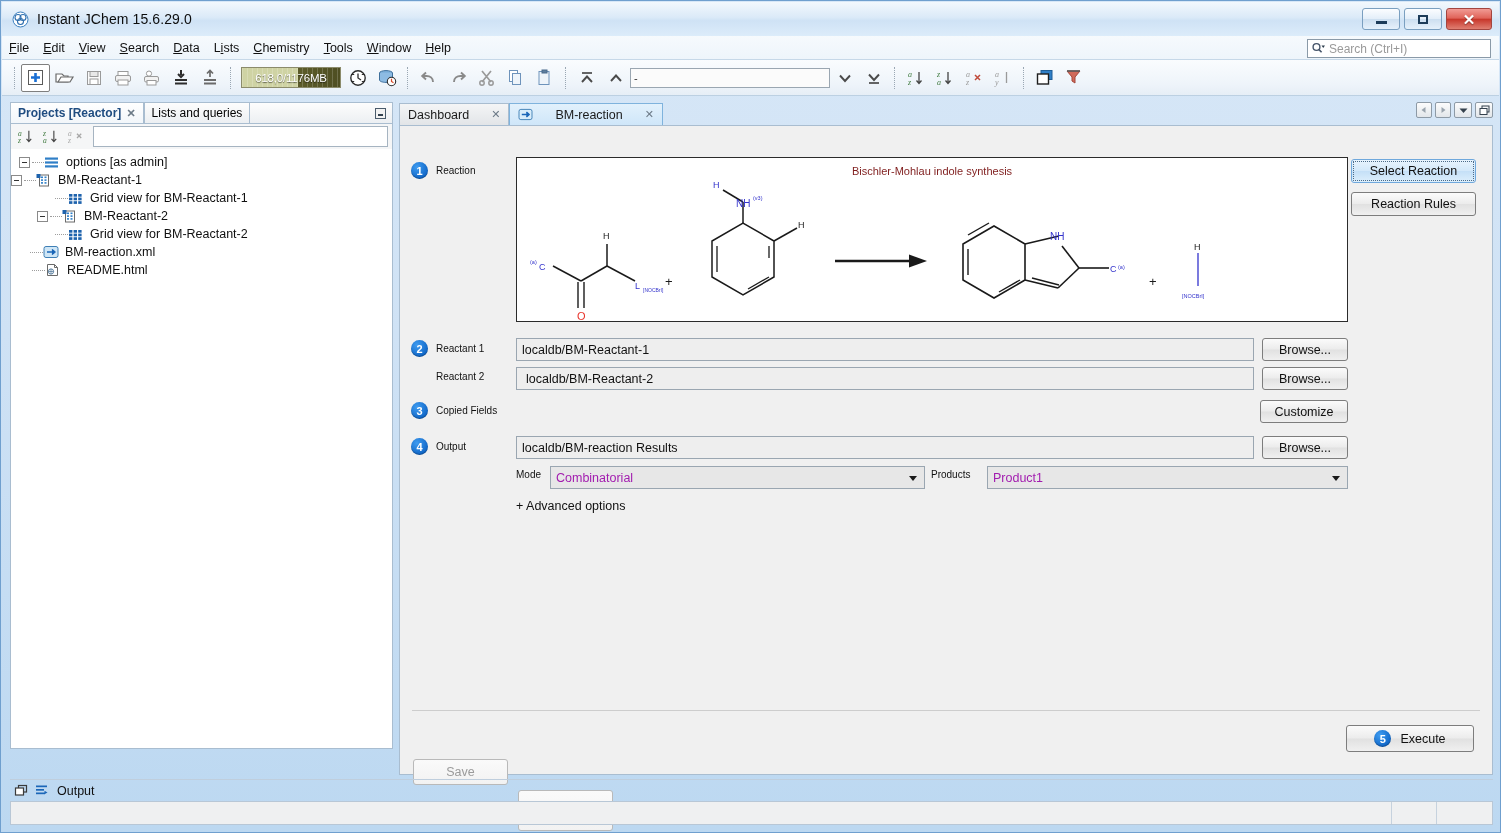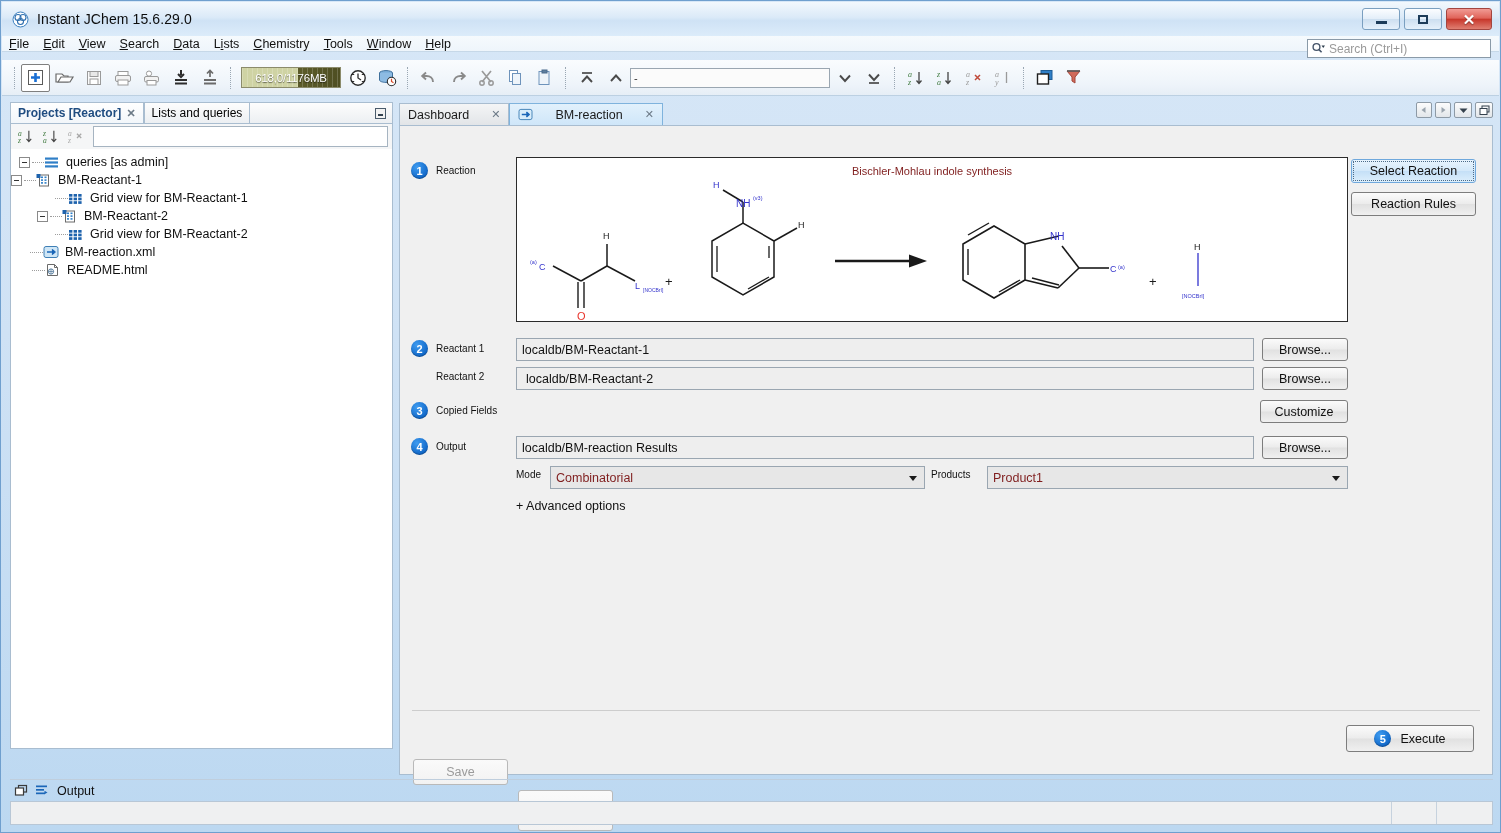--- a/index.html
+++ b/index.html
@@ -45,21 +45,21 @@
     width: 46px;
     border: 1px solid #a3453f;
     background: linear-gradient(180deg,#f19b94 0%, #e0645a 45%, #c8382c 52%, #e07f72 100%);
   }
   .win-btn .glyph-min { width: 11px; height: 3px; background: #1d3c59; margin-top: 7px; }
   .win-btn .glyph-max { width: 10px; height: 9px; border: 2px solid #1d3c59; }
   .win-btn.close .glyph-x { color:#fff; font-size: 15px; font-weight: bold; line-height: 1; text-shadow: 0 1px 1px rgba(0,0,0,.4);}
 
   
   #menubar {
-    position: absolute; left: 1px; top: 35px; width: 1497px; height: 16px;
+    position: absolute; left: 1px; top: 35px; width: 1497px; height: 24px;
     background: linear-gradient(180deg,#f6fafd 0%,#eef5fb 100%);
     border-bottom: 1px solid #c6d8e8;
     display: flex; align-items: center;
   }
   .menu-item {
     padding: 3px 7px; font-size: 12.5px; color: #111; cursor: default;
     white-space: nowrap;
   }
   .menu-item u { text-decoration: underline; }
   #search-box {
@@ -195,21 +195,21 @@
     font-size:12.5px; color:#111; cursor:pointer; padding: 0 10px;
   }
   .btn.disabled { color:#9b9b9b; border-color:#b9b9b9; cursor:default; background: linear-gradient(180deg,#fafafa 0%,#f2f2f2 100%); }
   .btn.focused {
     background: linear-gradient(180deg,#e9f4fd 0%,#d4e9fa 48%,#c5e0f7 52%,#ddeffc 100%);
     border-color:#6fa8dc;
     outline: 1px dotted #4b6a87; outline-offset: -3px;
   }
   .combo {
     height:23px; border:1px solid #9aa6b1; background:#e7e7e7;
-    display:flex; align-items:center; padding-left:5px; font-size:12.5px; color:#7f1d1d;
+    display:flex; align-items:center; padding-left:5px; font-size:12.5px; color:#a21caf;
     position:relative; cursor:pointer;
   }
   .combo .arrow {
     position:absolute; right:7px; top:9px;
     width:0;height:0;border-left:4px solid transparent;border-right:4px solid transparent;border-top:5px solid #1a1a1a;
   }
   #advanced-options { font-size:12.5px; color:#111; cursor:pointer; }
   #divider-line { position:absolute; left:12px; right:12px; top:584px; border-top:1px solid #cdcdcd; }
 
   
@@ -504,21 +504,21 @@
       <div class="tnode" style="padding-left:8px;">
         <span class="handle"></span>
         <span class="dotline"></span>
         <span class="ticon">
           <svg width="15" height="13" viewBox="0 0 15 13">
               <rect x="1" y="1.5" width="13" height="2.2" fill="#2f7fc7"></rect>
               <rect x="1" y="5.4" width="13" height="2.2" fill="#2f7fc7"></rect>
               <rect x="1" y="9.3" width="13" height="2.2" fill="#2f7fc7"></rect>
             </svg>
         </span>
-        <span>queries [as admin]</span>
+        <span>options [as admin]</span>
       </div>
 
       <div class="tnode" style="">
         <span class="handle"></span>
         <span class="dotline"></span>
         <span class="ticon">
           <svg width="15" height="14" viewBox="0 0 15 14">
               <rect x="3.5" y="2" width="9" height="11" fill="#fff" stroke="#6a6a6a"></rect>
               <g fill="#2f7fc7">
                 <rect x="5" y="3.5" width="2" height="1.6"></rect>

